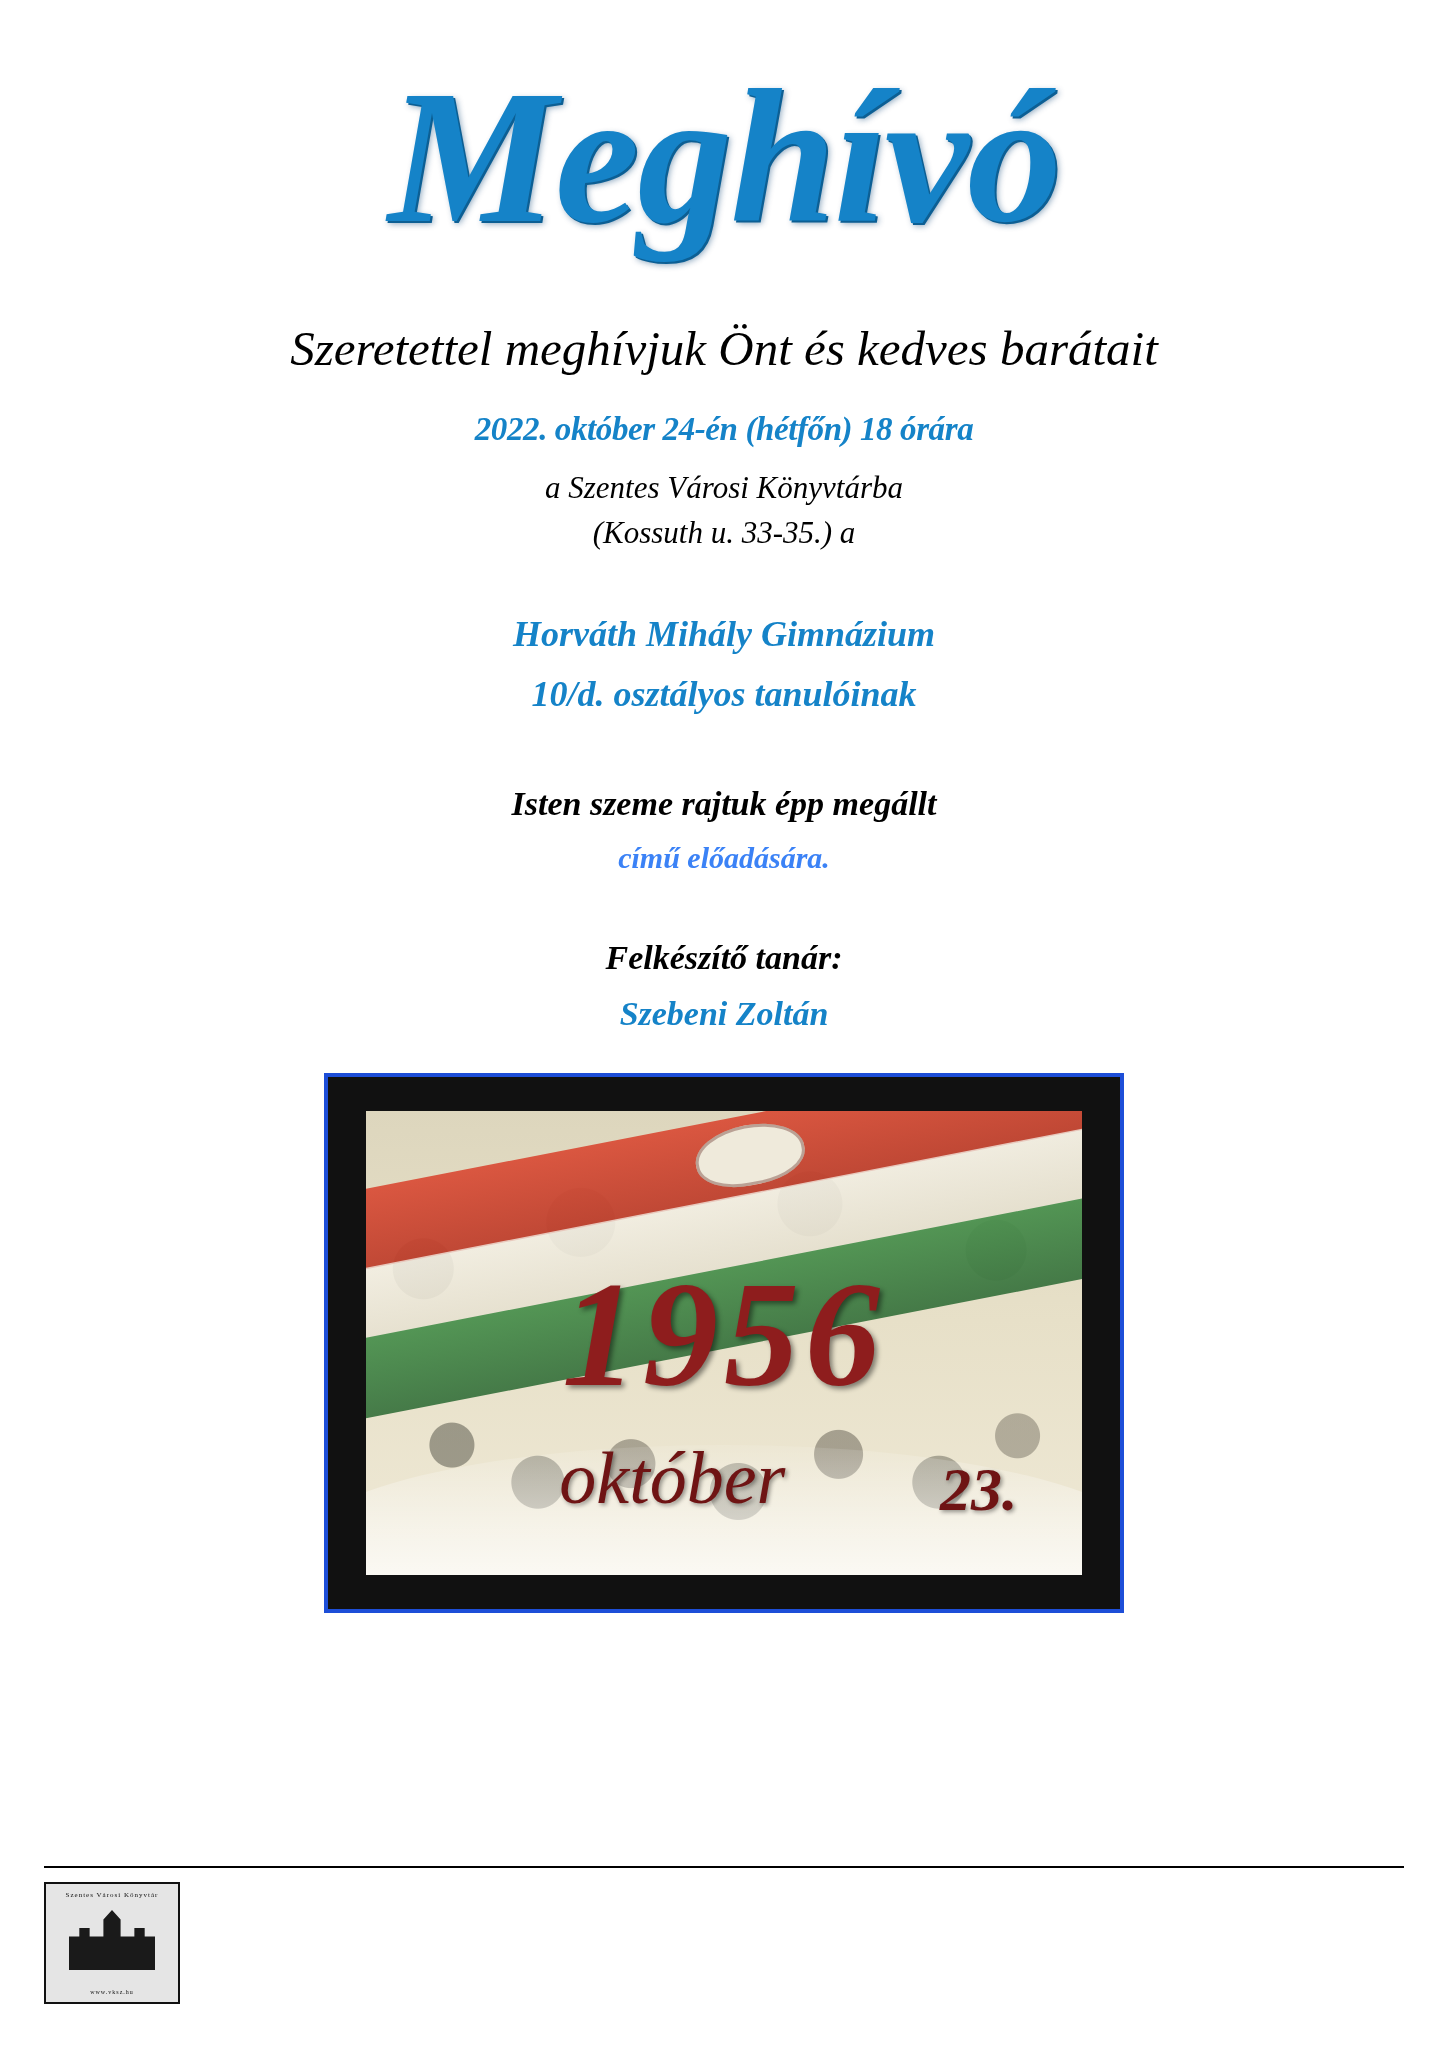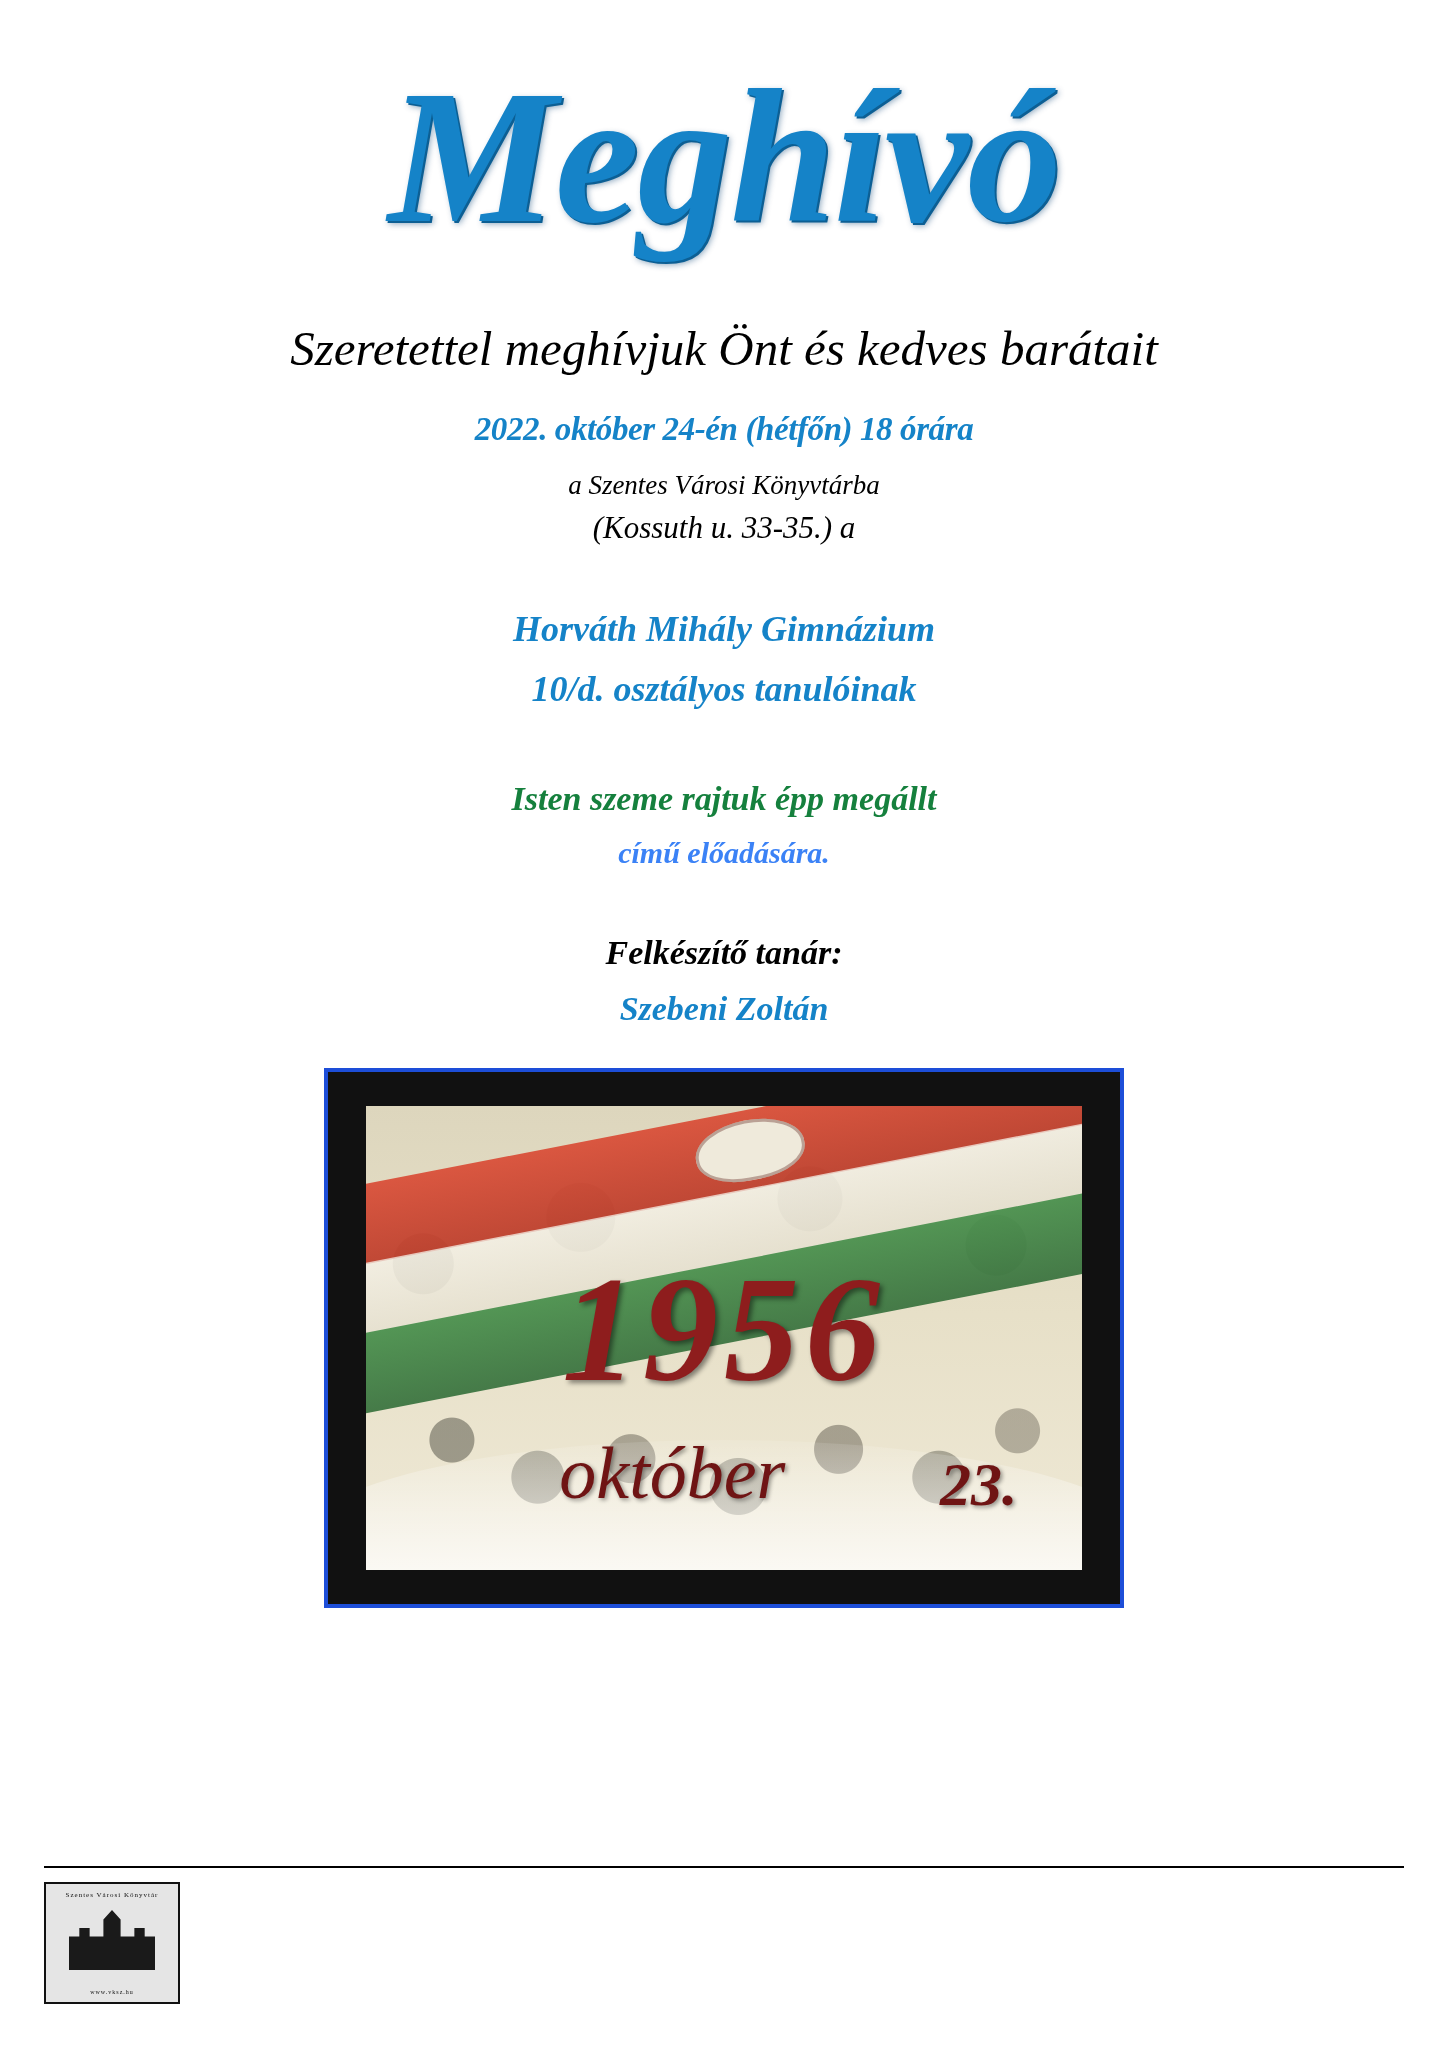--- a/index.html
+++ b/index.html
@@ -60,21 +60,21 @@
     font-weight: 700;
     font-size: 33px;
     color: #1583c8;
     letter-spacing: -0.4px;
   }
 
   .l-place1 {
     margin-top: 22px;
     font-family: "Liberation Serif", serif;
     font-style: italic;
-    font-size: 27px;
+    font-size: 31px;
     color: #000000;
   }
 
   .l-place2 {
     margin-top: 9px;
     font-family: "Liberation Serif", serif;
     font-style: italic;
     font-size: 31px;
     color: #000000;
   }
@@ -96,21 +96,21 @@
     font-size: 36px;
     color: #1583c8;
   }
 
   .l-performance {
     margin-top: 70px;
     font-family: "Liberation Serif", serif;
     font-style: italic;
     font-weight: 700;
     font-size: 34px;
-    color: #15803d;
+    color: #000000;
   }
 
   .l-subtitle {
     margin-top: 18px;
     font-family: "Liberation Serif", serif;
     font-style: italic;
     font-weight: 700;
     font-size: 30px;
     color: #3b82f6;
   }

